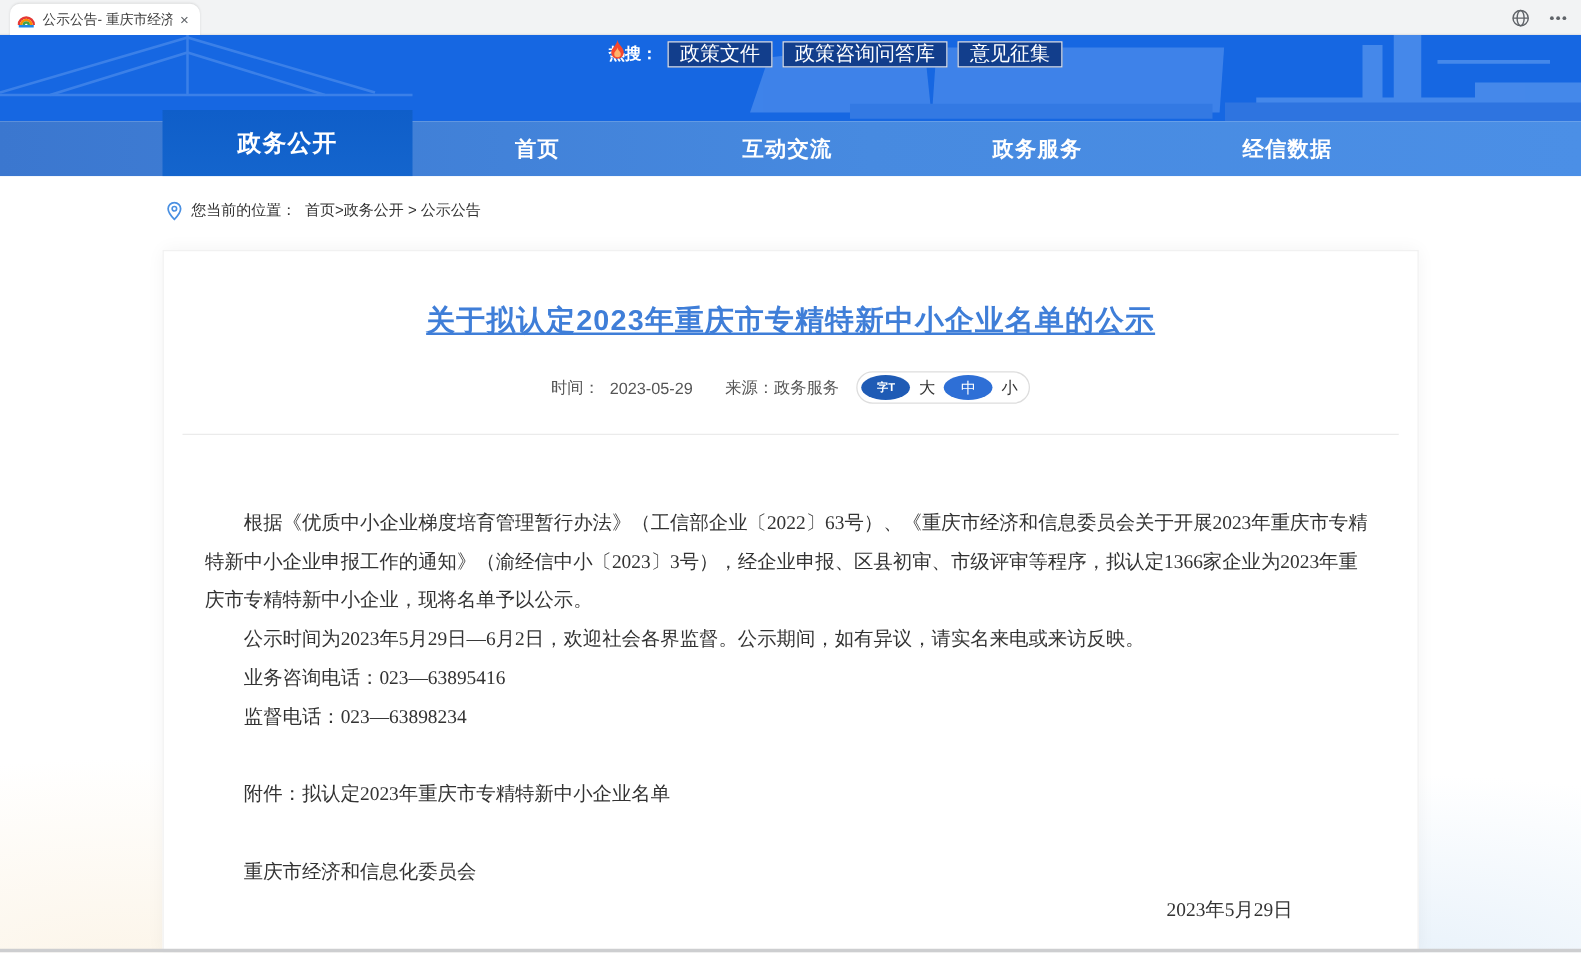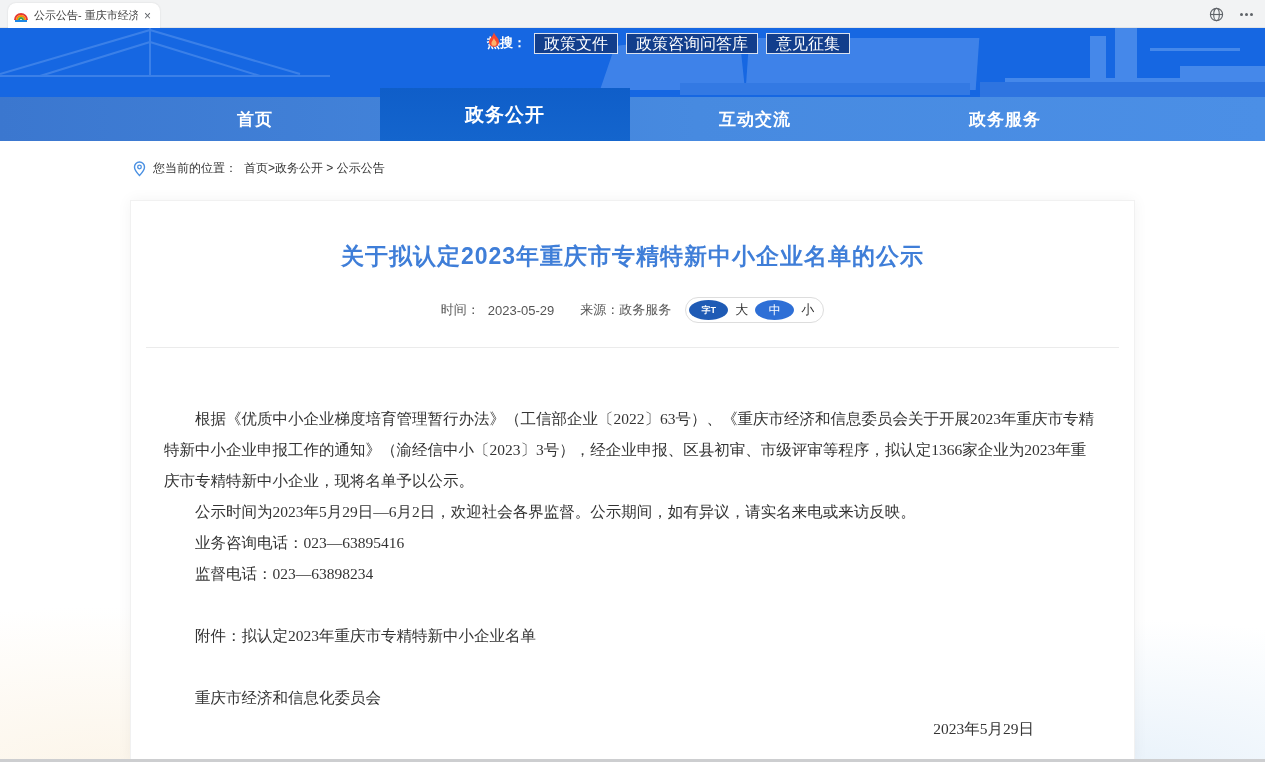--- a/index.html
+++ b/index.html
@@ -41,21 +41,21 @@
     radial-gradient(60% 45% at 8% 102%, #fcf5e9 0%, rgba(252,245,233,0) 60%),
     radial-gradient(55% 40% at 88% 103%, #e7f1fa 0%, rgba(231,241,250,0) 65%),
     #ffffff; }
   .breadcrumb { position:absolute; left:133px; top:160px; display:flex; align-items:center; gap:7px;
     font-size:12px; color:#333; }
   .crumb-path { color:#333; }
 
   .card { position:absolute; left:130px; top:200px; width:1005px; height:562px; background:#fff;
     border:1px solid #f1f1f1; box-shadow:0 0 14px rgba(0,0,0,.05); }
   .art-title { margin-top:40px; text-align:center; color:#3f7ed8; font-size:23px; font-weight:600;
-    letter-spacing:1px; }
+    letter-spacing:1px;text-decoration:underline; }
   .meta { margin-top:25px; display:flex; justify-content:center; align-items:center; gap:8px;
     font-size:13px; color:#555; }
   .meta .sep { width:10px; }
   .fontsize-pill { display:inline-flex; align-items:center; gap:7px; border:1px solid #ddd;
     border-radius:13px; padding:2px 9px 2px 3px; margin-left:6px; background:#fff; }
   .fz-circle { width:39px; height:20px; border-radius:50%; display:flex; align-items:center;
     justify-content:center; color:#fff; cursor:pointer; }
   .fz-icon { background:#1f5bb5; font-size:9px; font-weight:bold; }
   .fz-mid { background:#2e6fd6; font-size:12px; }
   .fz-text { color:#333; font-size:13px; cursor:pointer; }
@@ -137,24 +137,25 @@
         <span>热搜：</span>
       </span>
       <button class="hot-btn">政策文件</button>
       <button class="hot-btn">政策咨询问答库</button>
       <button class="hot-btn">意见征集</button>
     </div>
   </div>
 
   <div class="nav">
     <div class="nav-inner">
+      <div class="nav-item active">政务公开</div>
       <div class="nav-item">首页</div>
-      <div class="nav-item active">政务公开</div>
       <div class="nav-item">互动交流</div>
       <div class="nav-item">政务服务</div>
+      <div class="nav-item">经信数据</div>
     </div>
   </div>
 
   <div class="main-bg"></div>
 
   <div class="breadcrumb">
     <svg width="13" height="16" viewBox="0 0 13 16">
       <path d="M6.5 1 a5 5 0 0 1 5 5 c0 3.4-5 8.5-5 8.5 S1.5 9.4 1.5 6 a5 5 0 0 1 5-5 Z" fill="none" stroke="#4a90e2" stroke-width="1.4"></path>
       <circle cx="6.5" cy="6" r="1.8" fill="none" stroke="#4a90e2" stroke-width="1.3"></circle>
     </svg>

